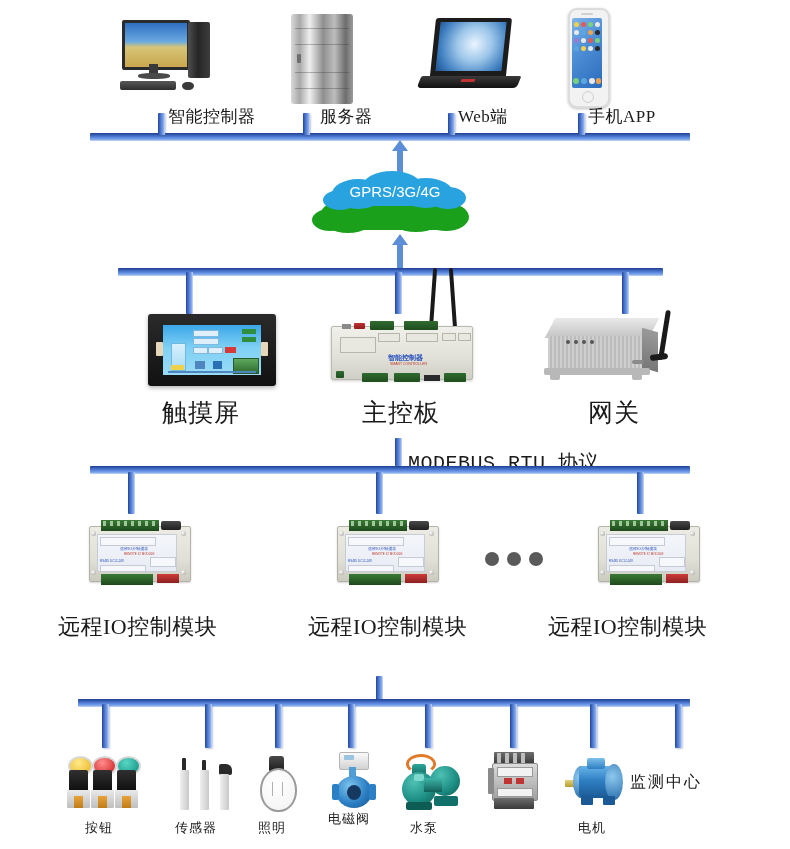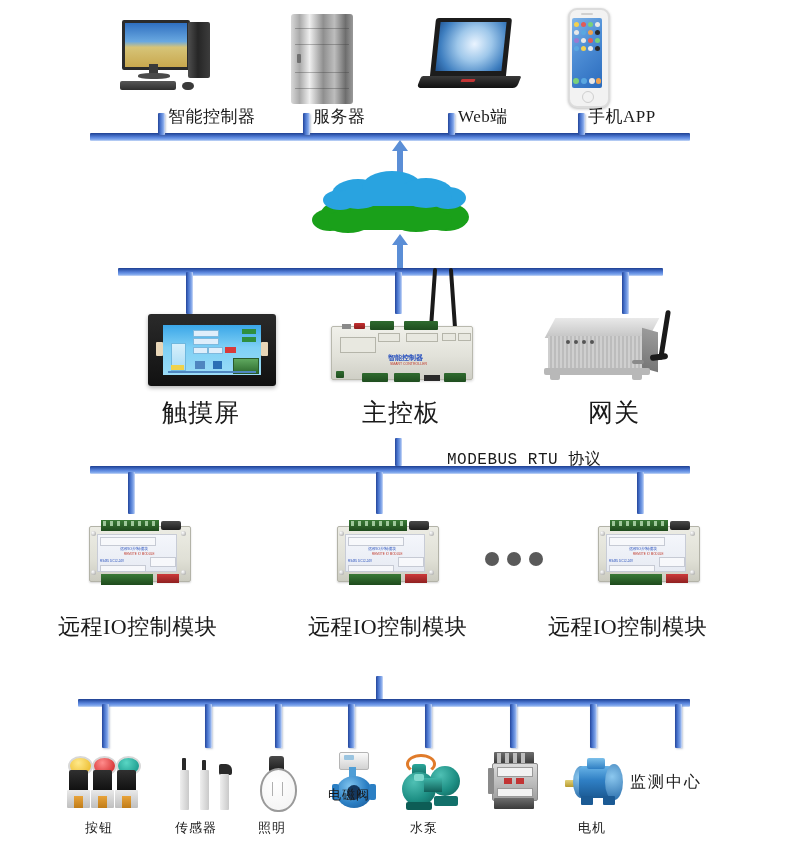--- a/index.html
+++ b/index.html
@@ -31,21 +31,21 @@
   .lbl{
     position:absolute;
     color:#1a1a1a;
     white-space:nowrap;
     font-family:"Liberation Serif","DejaVu Serif",serif;
   }
   .lbl-top{ font-size:17px; letter-spacing:.5px;}
   .lbl-mid{ font-size:25px; letter-spacing:1px;}
   .lbl-io { font-size:22px; letter-spacing:.5px;}
   .lbl-bot{ font-size:13px; letter-spacing:1px;}
-  .lbl-proto{ font-size:16px; font-family:"Liberation Mono","DejaVu Sans Mono",monospace; letter-spacing:.5px;margin-left:39px;}
+  .lbl-proto{ font-size:20px; font-family:"Liberation Mono","DejaVu Sans Mono",monospace; letter-spacing:.5px;}
   .lbl-dry{ font-size:16px; letter-spacing:2px;}
 
   
   .cloudwrap{position:absolute;}
   .cloudtxt{
     position:absolute;color:#fff;font-family:"Liberation Sans","DejaVu Sans",sans-serif;
     font-size:15px;white-space:nowrap;text-align:center;
   }
   .arrow{position:absolute;}
 
@@ -197,21 +197,21 @@
       <div class="ph-ic" style="left:1px;top:60px;width:6px;height:6px;background:#7ad07a;"></div>
       <div class="ph-ic" style="left:9px;top:60px;width:6px;height:6px;background:#5aa7e0;"></div>
       <div class="ph-ic" style="left:17px;top:60px;width:6px;height:6px;background:#e8e8e8;"></div>
       <div class="ph-ic" style="left:24px;top:60px;width:5px;height:6px;background:#f0a24e;"></div>
     </div>
     <div class="ph-home" style="left:26px;top:83px;width:10px;height:10px;"></div>
     <div style="position:absolute;left:25px;top:5px;width:12px;height:2px;background:#d0d0d0;border-radius:1px;"></div>
   </div>
 
   <div class="lbl lbl-top" style="left:168px;top:105px;">智能控制器</div>
-  <div class="lbl lbl-top" style="left:313px;top:105px;">服务器</div>
+  <div class="lbl lbl-top" style="left:320px;top:105px;">服务器</div>
   <div class="lbl lbl-top" style="left:458px;top:105px;">Web端</div>
   <div class="lbl lbl-top" style="left:588px;top:105px;">手机APP</div>
 
   <div class="bus" style="left:90px;top:133px;width:600px;"></div>
   <div class="stub sh" style="left:158px;top:113px;height:22px;"></div>
   <div class="stub sh" style="left:303px;top:113px;height:22px;"></div>
   <div class="stub sh" style="left:448px;top:113px;height:22px;"></div>
   <div class="stub sh" style="left:578px;top:113px;height:22px;"></div>
 
   <div class="arrow" style="left:390px;top:140px;">
@@ -234,20 +234,21 @@
 
       <g fill="#29a3e0">
         <ellipse cx="58" cy="24" rx="26" ry="15"></ellipse>
         <ellipse cx="92" cy="17" rx="30" ry="16"></ellipse>
         <ellipse cx="126" cy="23" rx="27" ry="15"></ellipse>
         <ellipse cx="148" cy="28" rx="18" ry="11"></ellipse>
         <ellipse cx="40" cy="30" rx="17" ry="10"></ellipse>
         <rect x="38" y="20" width="114" height="16" rx="8"></rect>
       </g>
     </svg>
+    <div class="cloudtxt" style="left:0;top:13px;width:190px;">GPRS/3G/4G</div>
   </div>
 
   <div class="arrow" style="left:390px;top:234px;">
     <svg width="20" height="34" viewBox="0 0 20 34">
       <polygon points="10,0 18,11 13,11 13,34 7,34 7,11 2,11" fill="#5b8ed6"></polygon>
     </svg>
   </div>
 
   <div class="bus" style="left:118px;top:268px;width:545px;"></div>
   <div class="stub" style="left:186px;top:272px;height:42px;"></div>
@@ -506,18 +507,18 @@
     <div class="mot-cap" style="left:40px;top:6px;width:18px;height:36px;"></div>
     <div class="mot-foot" style="left:16px;top:38px;width:12px;height:9px;"></div>
     <div class="mot-foot" style="left:38px;top:38px;width:12px;height:9px;"></div>
   </div>
 
   <div class="lbl lbl-dry" style="left:630px;top:772px;">监测中心</div>
 
   <div class="lbl lbl-bot" style="left:85px;top:819px;">按钮</div>
   <div class="lbl lbl-bot" style="left:175px;top:819px;">传感器</div>
   <div class="lbl lbl-bot" style="left:258px;top:819px;">照明</div>
-  <div class="lbl lbl-bot" style="left:328px;top:786px;">电磁阀</div>
+  <div class="lbl lbl-bot" style="left:328px;top:810px;">电磁阀</div>
   <div class="lbl lbl-bot" style="left:410px;top:819px;">水泵</div>
   <div class="lbl lbl-bot" style="left:488px;top:862px;text-align:right;">继电器</div>
   <div class="lbl lbl-bot" style="left:578px;top:819px;">电机</div>
 
 </div>
 
 </body></html>

